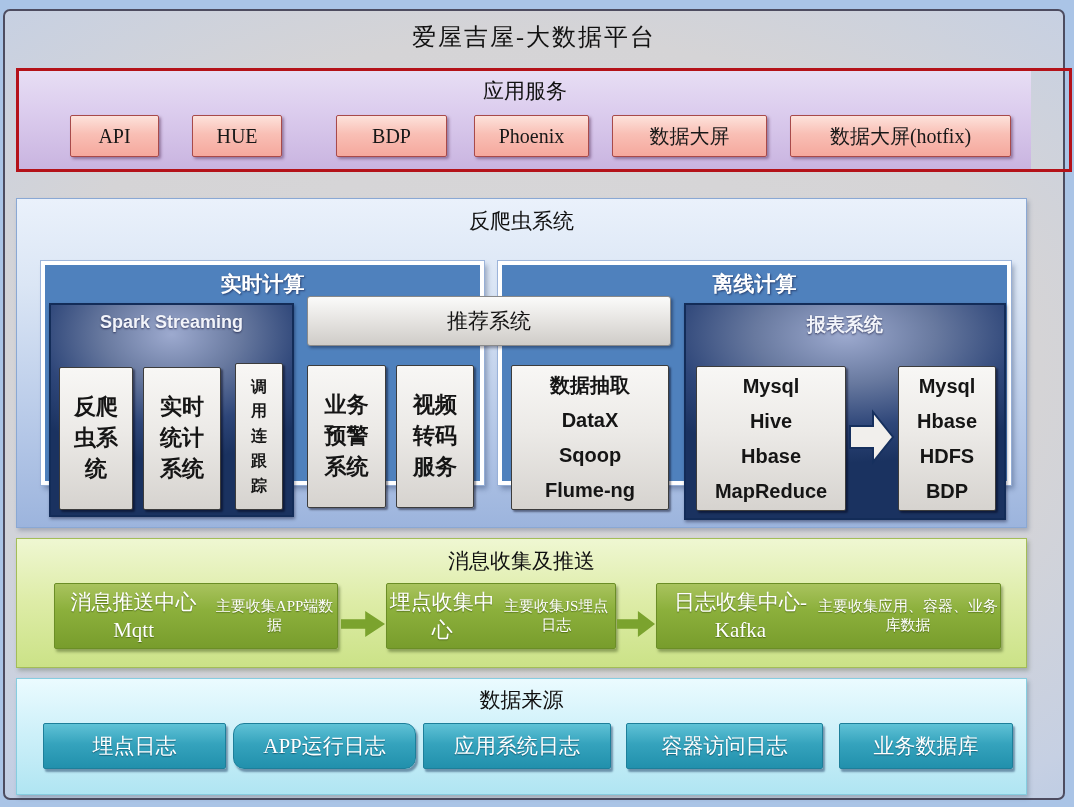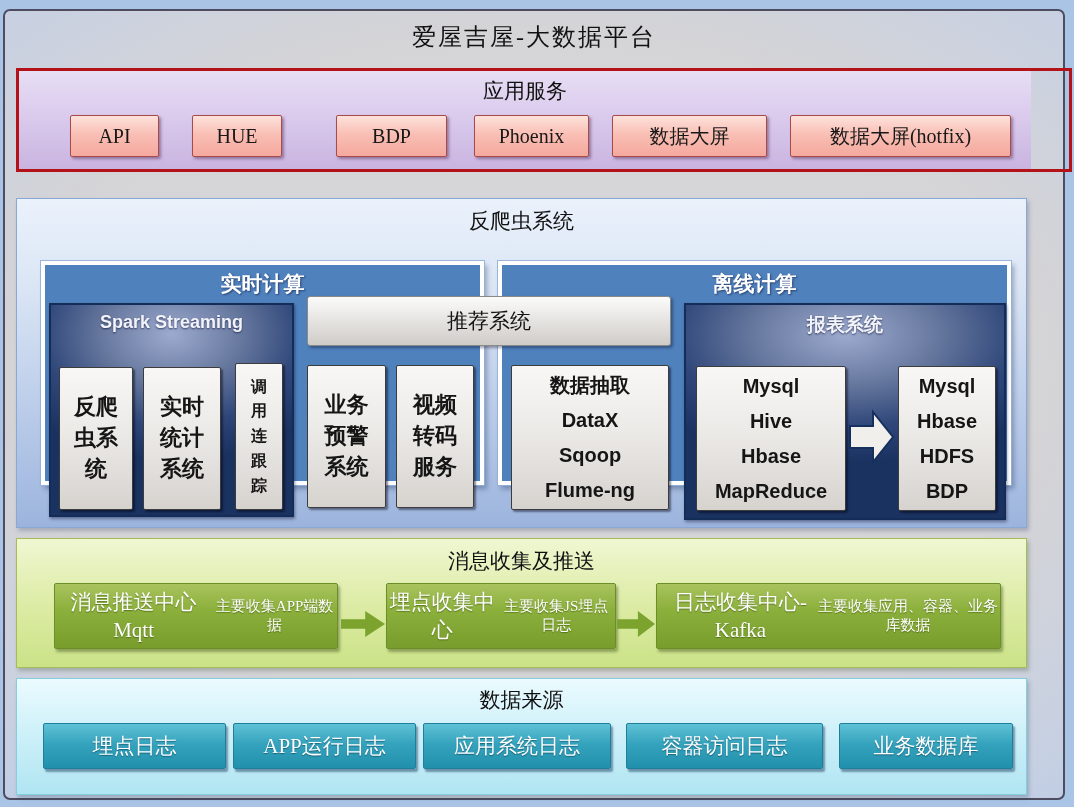--- a/index.html
+++ b/index.html
@@ -226,19 +226,19 @@
 
     <div class="green-box" style="left:639px;width:345px;padding-left:8px;">
       <span class="l1">日志收集中心-Kafka</span>
       <span class="l2">主要收集应用、容器、业务库数据</span>
     </div>
   </div>
 
   <div class="src-section">
     <div class="src-title">数据来源</div>
     <div class="teal-box" style="left:26px;width:183px;">埋点日志</div>
-    <div class="teal-box" style="left:216px;width:183px;">APP运行日志</div>
+    <div class="teal-box" style="left:216px;width:183px;border-radius:11px;">APP运行日志</div>
     <div class="teal-box" style="left:406px;width:188px;">应用系统日志</div>
     <div class="teal-box" style="left:609px;width:197px;">容器访问日志</div>
     <div class="teal-box" style="left:822px;width:174px;">业务数据库</div>
   </div>
 
 </div>
 
 </body></html>

